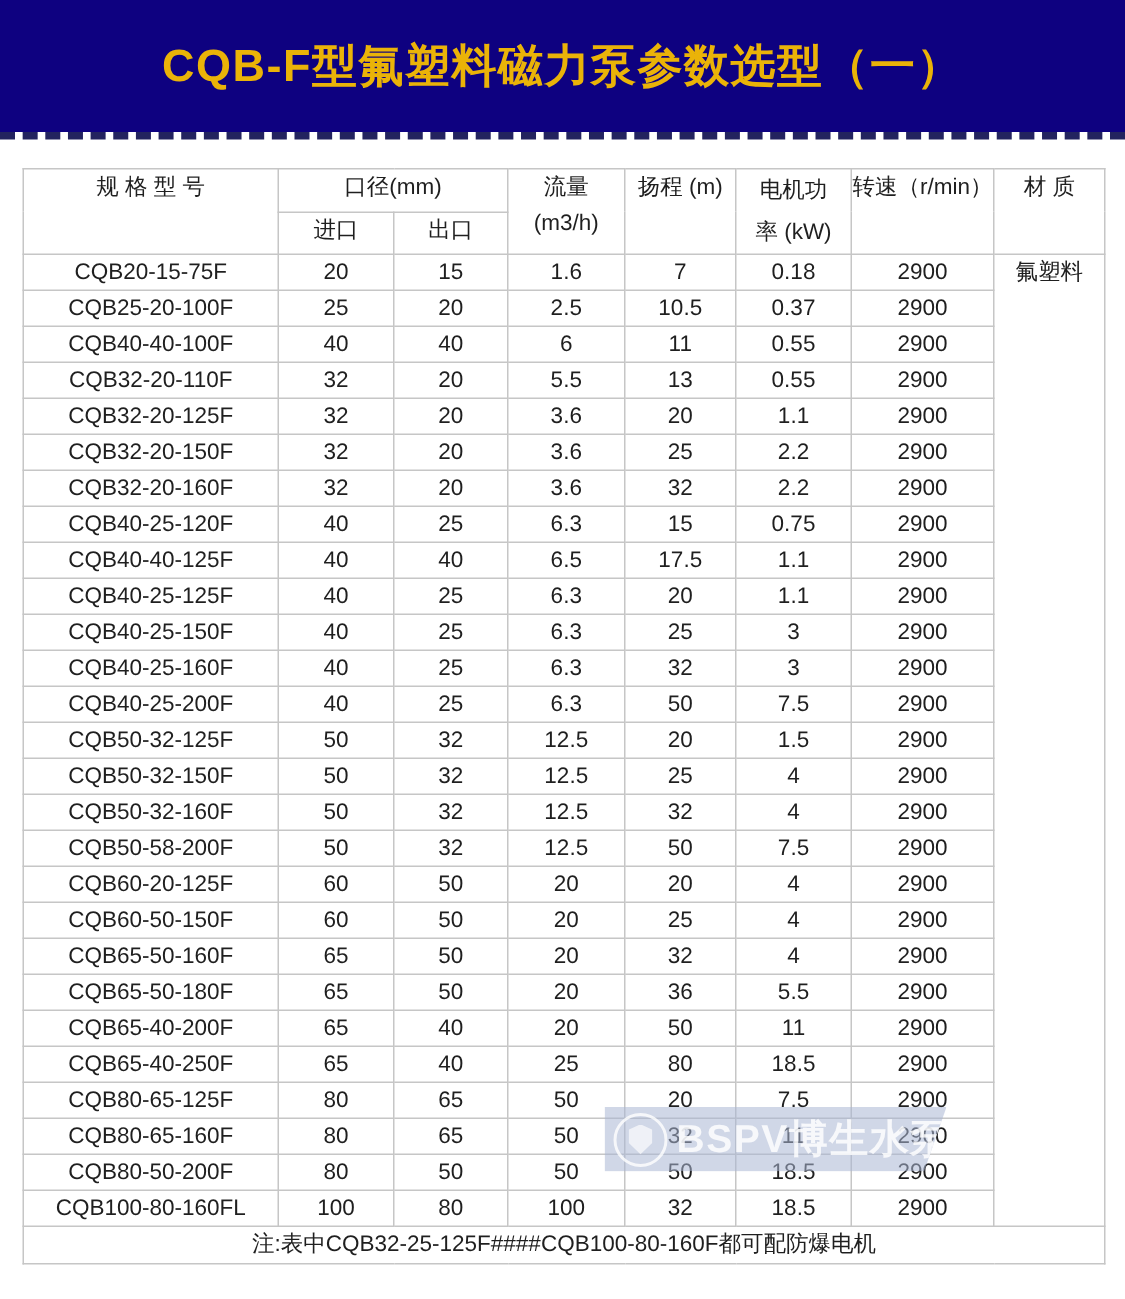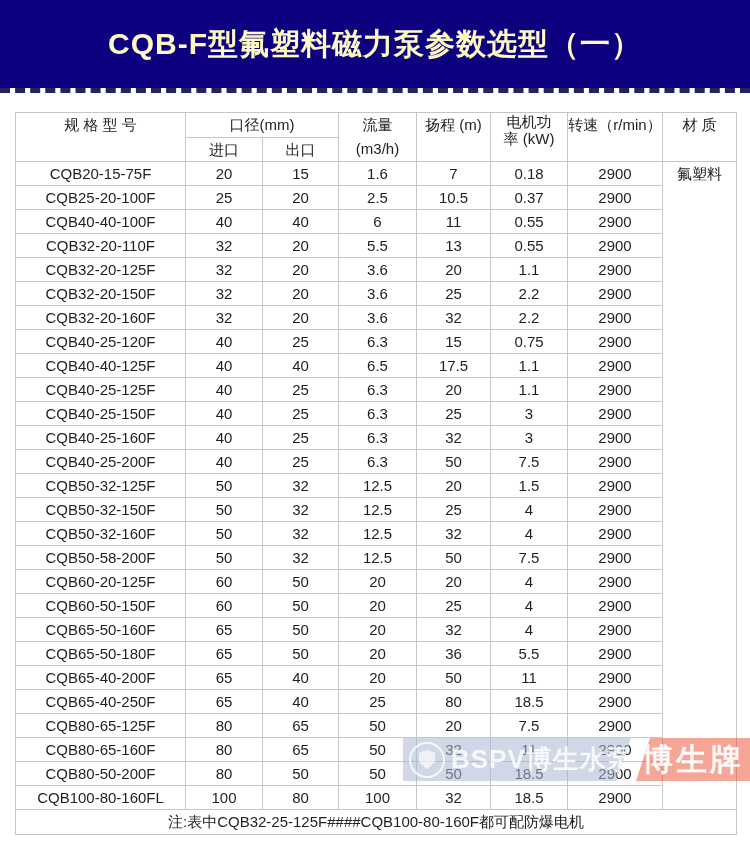--- a/index.html
+++ b/index.html
@@ -3,42 +3,42 @@
 <meta charset="utf-8">
 <style>
   html,body{margin:0;padding:0;}
   body{
     width:750px;height:866px;background:#ffffff;position:relative;
     font-family:"Liberation Sans","DejaVu Sans",sans-serif;
     overflow:hidden;
   }
   
   .banner{
-    height:88px;background:#0e0180;color:#fef9c3;
+    height:88px;background:#0e0180;color:#eab308;
     display:flex;align-items:center;justify-content:center;text-align:center;
   }
   .banner h1{
     margin:0;font-size:30px;font-weight:bold;letter-spacing:1px;
     font-family:"Liberation Sans","DejaVu Sans",sans-serif;
   }
   .dash-line{height:0;border-bottom:5px dashed #23235f;}
   
   .table-wrap{margin:19px 14px 0 15px;}
   table{
     border-collapse:collapse;table-layout:fixed;width:721px;
     font-size:15px;color:#1f1f1f;
   }
   th,td{
     border:1px solid #c6c6c6;text-align:center;padding:0;
     font-weight:normal;overflow:hidden;
   }
   th{height:23px;line-height:23px;vertical-align:top;}
   th.span2{height:47px;line-height:24px;}
   td{height:23px;line-height:23px;}
-  .power-head{width:52px;margin:0 auto;line-height:17px;word-break:break-all;}
+  .power-head{width:52px;margin:0 auto;line-height:28px;word-break:break-all;}
   .nowrap{white-space:nowrap;text-align:center;}
   td.material-cell{vertical-align:top;line-height:24px;}
   td.note-cell{height:24px;line-height:24px;font-size:15px;}
   
   .watermark{
     position:absolute;left:403px;top:738px;width:347px;height:43px;
     display:flex;z-index:5;pointer-events:none;
   }
   .wm-gray{
     width:228px;height:43px;background:rgba(170,182,212,0.55);
@@ -360,16 +360,13 @@
   </table>
 </div>
 
 <div class="watermark">
   <div class="wm-gray">
     <span class="wm-logo">
         <span class="wm-shield"></span>
       </span>
     <span class="wm-brand"><span>BSPV博生水泵</span><sup class="wm-reg">®</sup></span>
   </div>
-  <div class="wm-red">
-    <span class="wm-badge">博生牌</span>
-  </div>
 </div>
 
 </body></html>

